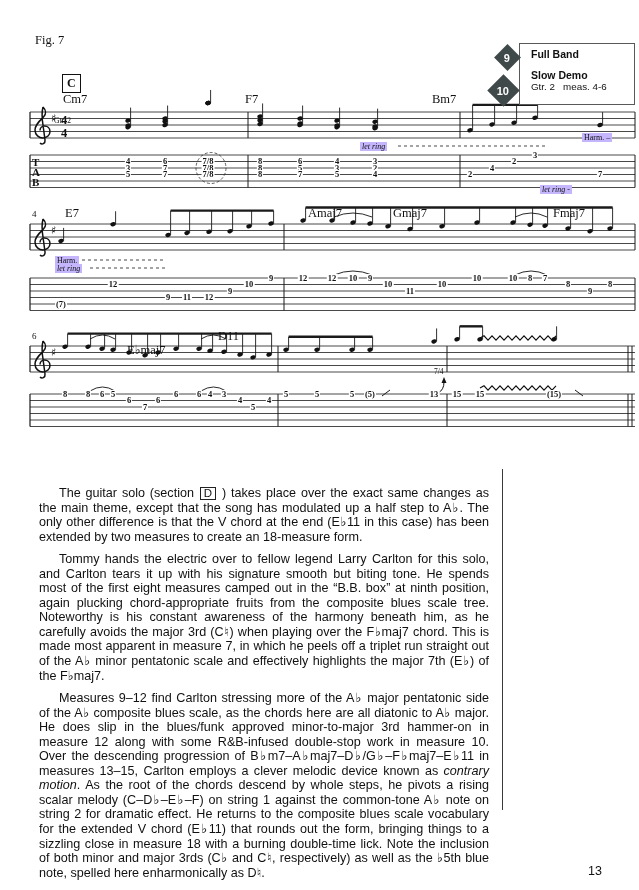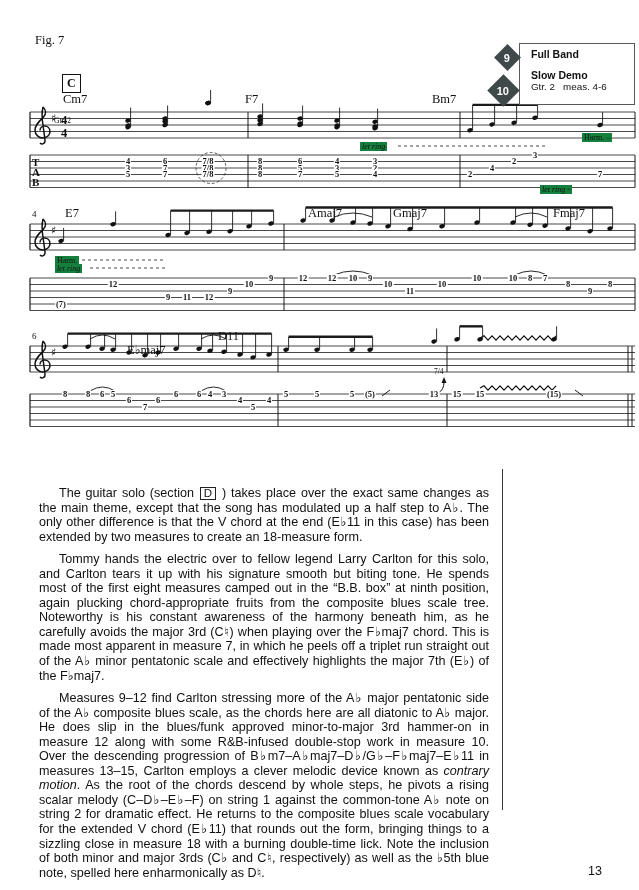--- a/index.html
+++ b/index.html
@@ -17,21 +17,21 @@
   .diamond{position:absolute;background:#40494a;display:flex;align-items:center;justify-content:center;
            transform:rotate(45deg);}
   .d9{left:498px;top:48px;width:19px;height:19px;}
   .d10{left:492px;top:79px;width:23px;height:23px;}
   .diamond span{transform:rotate(-45deg);color:#fff;font:bold 11px "Liberation Sans",sans-serif;}
   .chord{position:absolute;font:12.5px "Liberation Serif",serif;white-space:nowrap;}
   .tabnum{position:absolute;transform:translateX(-50%);font:bold 8.5px "Liberation Serif",serif;
           line-height:9px;background:#fff;padding:0 1px;white-space:nowrap;}
   .tabletter{position:absolute;font:bold 11px "Liberation Serif",serif;line-height:10px;}
   .mnum{position:absolute;font:9px "Liberation Serif",serif;}
-  .annot{position:absolute;font:8px "Liberation Serif",serif;background:#15803d;padding:0 2px;white-space:nowrap;}
+  .annot{position:absolute;font:8px "Liberation Serif",serif;background:#c4b5fd;padding:0 2px;white-space:nowrap;}
   .annot.i{font-style:italic;}
   .bendlbl{position:absolute;font:7.5px "Liberation Serif",serif;}
   #music-svg{position:absolute;left:0;top:0;}
   #article{position:absolute;left:31px;top:478px;width:466px;
            font:12.6px/14.55px "Liberation Sans",sans-serif;}
   .heading{font-weight:bold;font-size:12.8px;margin-bottom:9px;}
   #paras p{margin:8px;text-align:justify;text-indent:20px;}
   #paras em{font-style:italic;}
   .boxletter{display:inline-block;border:1px solid #222;padding:0 3px;line-height:11px;
              font-size:11.5px;margin:0 1px;text-indent:0;}

